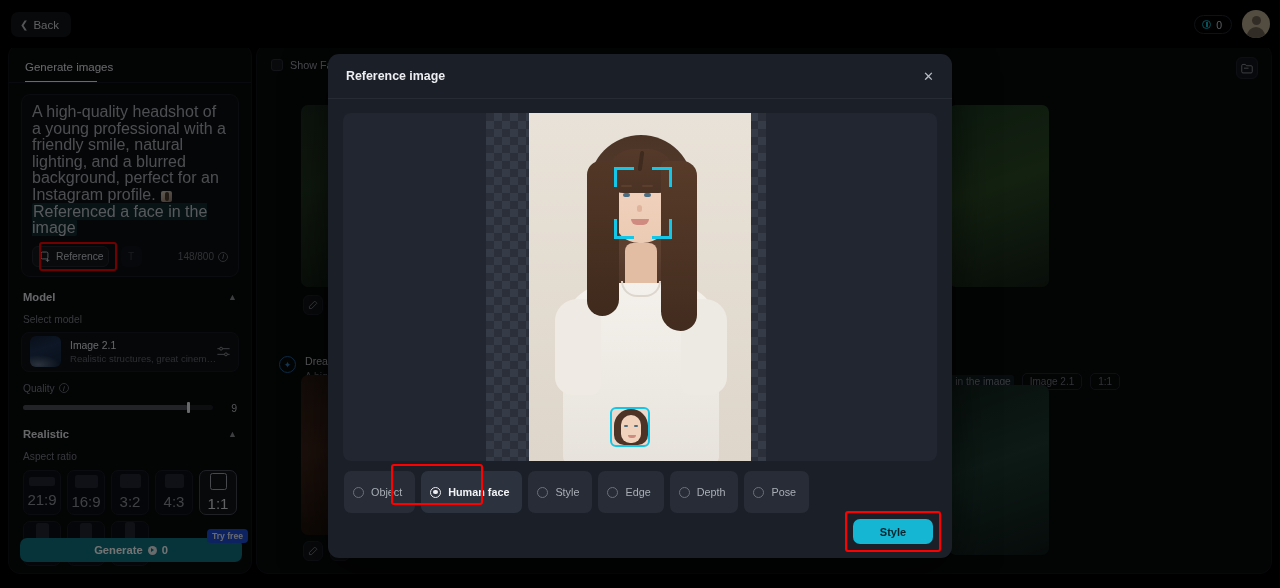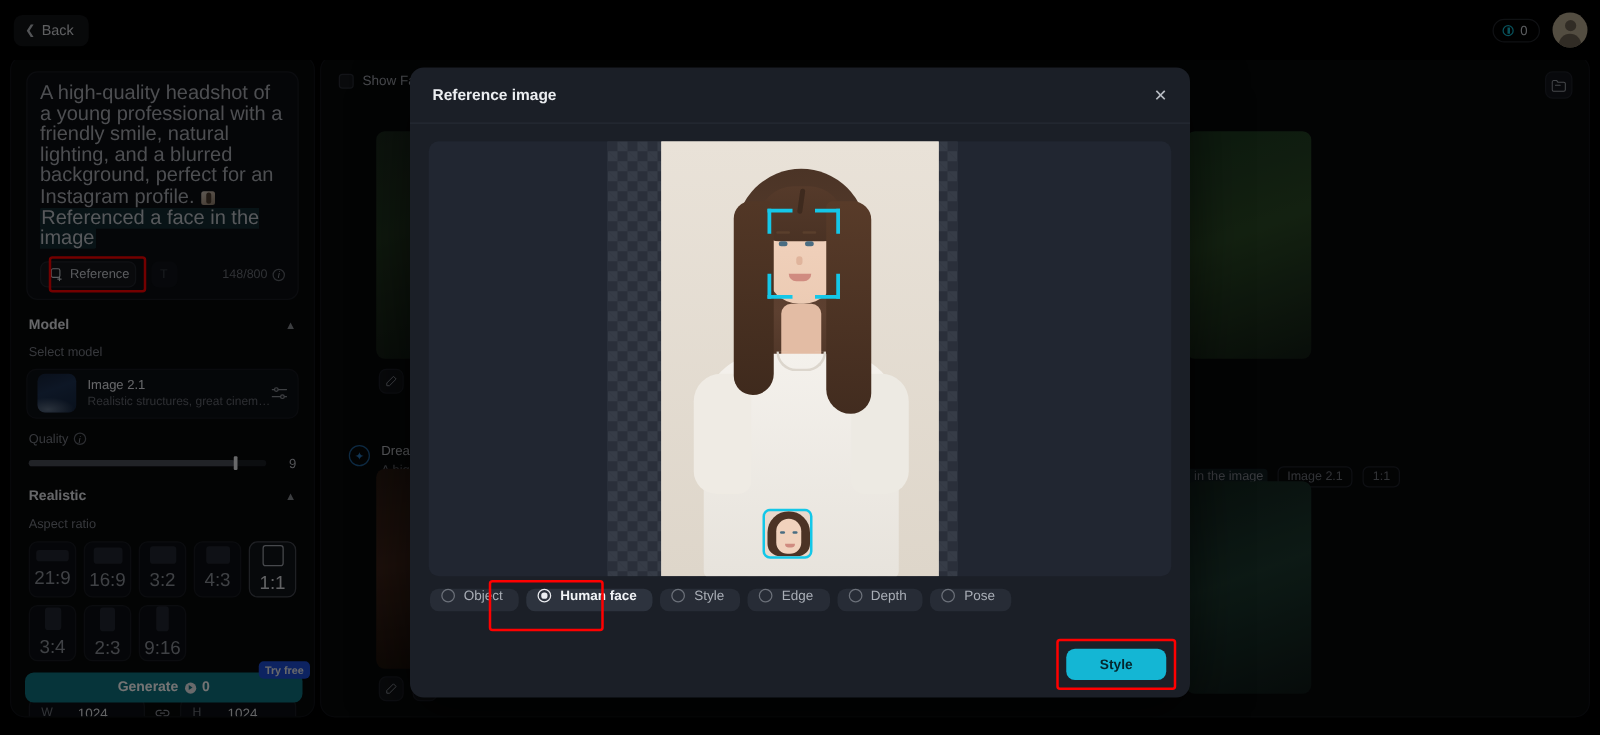--- a/index.html
+++ b/index.html
@@ -367,22 +367,22 @@
   }
   #ref-row-label { font-size: 10.6px; color: #888d96; }
   #ar-select {
     margin-left: auto; display: flex; align-items: center; gap: 5px;
     font-size: 10.6px; color: #d3d6db; cursor: pointer;
   }
   #ar-select .cv { font-size: 8px; color: #aeb2b9; }
 
   #options { display: flex; gap: 6px; padding: 0 16px; margin-top: 10px; position: relative; }
   .opt {
-    height: 18px; padding: 0 13px 0 9px; border-radius: 7px; background: #272c36;
-    display: flex; align-items: flex-start; gap: 7px; cursor: pointer;
+    height: 42px; padding: 0 13px 0 9px; border-radius: 7px; background: #272c36;
+    display: flex; align-items: center; gap: 7px; cursor: pointer;
   }
   .opt .rd {
     width: 11px; height: 11px; border-radius: 50%; border: 1.3px solid #6b7079;
     flex: 0 0 auto; position: relative;
   }
   .opt.act { background: #2d333e; }
   .opt.act .rd { border-color: #e8eaee; }
   .opt.act .rd::after {
     content:""; position:absolute; left:2.2px; top:2.2px; width:4.6px; height:4.6px;
     border-radius:50%; background:#eceef2;
@@ -414,20 +414,24 @@
     <span>Back</span>
   </div>
   <div id="credits">
     <span class="coin"></span>
     <span>0</span>
   </div>
   <div id="avatar"></div>
 </div>
 
 <div id="sidebar">
+  <div class="tabrow">
+    <span class="tab-label">Generate images</span>
+    <div class="tab-underline"></div>
+  </div>
   <div class="sb-divider"></div>
 
   <div id="prompt-card">
     <div id="prompt-text">
       <span>A high-quality headshot of a young professional with a friendly smile, natural lighting, and a blurred background, perfect for an Instagram profile.</span>
       <span class="mini-img"></span><span class="hl">Referenced a face in the image</span>
     </div>
     <div id="prompt-actions">
       <div id="ref-chip">
         <svg width="11" height="11" viewBox="0 0 16 16" fill="none">

